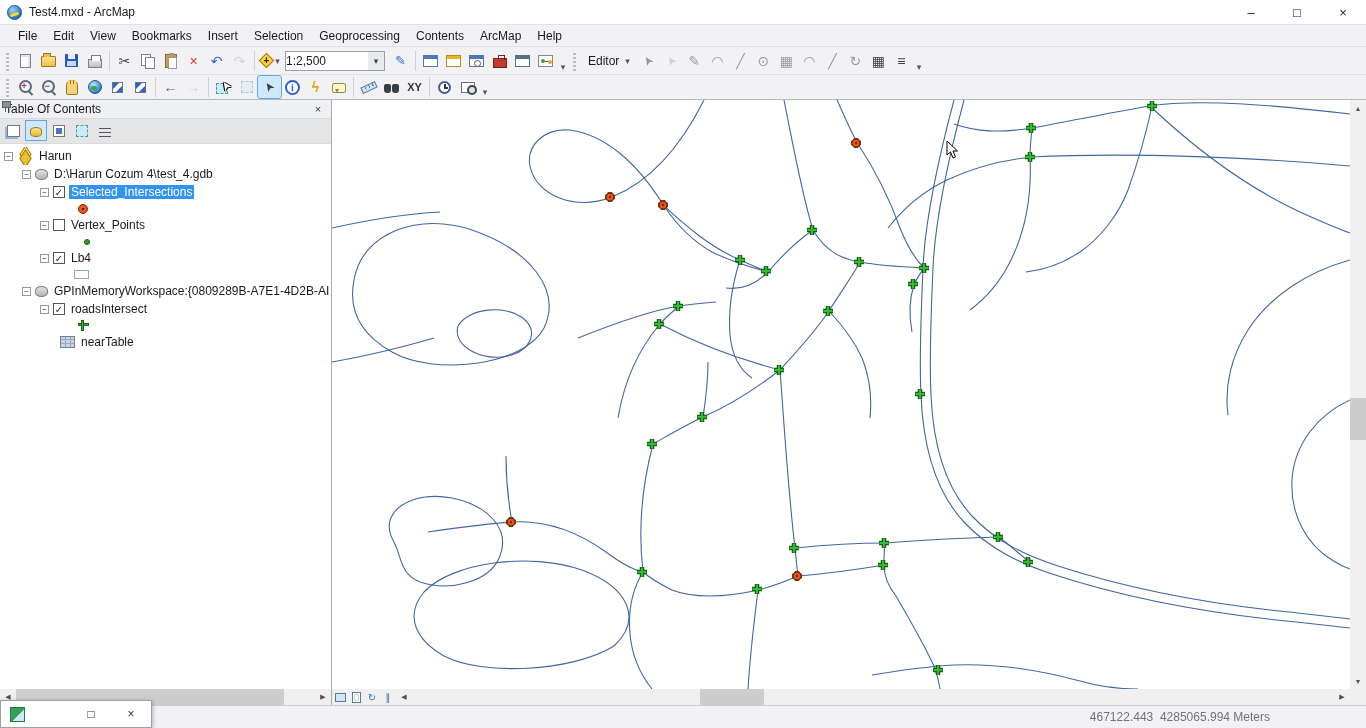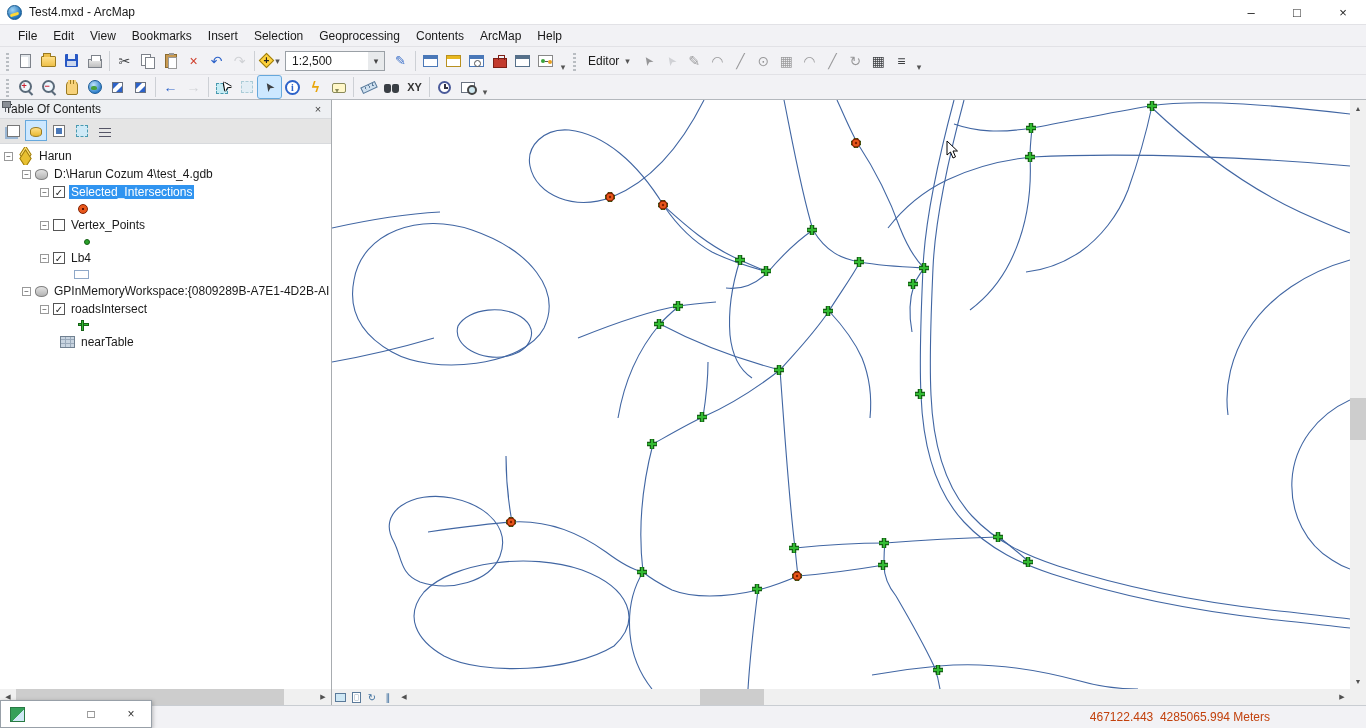--- a/index.html
+++ b/index.html
@@ -24,21 +24,21 @@
 .grip{width:6px;height:20px;margin:0 3px;background:repeating-linear-gradient(0deg,#b9bdc2 0 2px,transparent 2px 4px);background-size:3px 100%;background-repeat:no-repeat;background-position:1px 0}
 .sep{width:1px;height:20px;background:#cdd0d5;margin:0 3px}
 .tbtn{min-width:23px;height:22px;display:flex;align-items:center;justify-content:center;position:relative;background:transparent;border:none}
 .tbtn.pressed{background:#cde8ff;outline:1px solid #66a8dc;border-radius:2px}
 .disabled{opacity:.42}
 .glyph{font-size:14px;line-height:1}
 .g-blue{color:#2c62c9}.g-gray{color:#a2a6ab}.g-red{color:#cf3d2a}.g-dark{color:#3d3f42}
 .small-dd{font-size:9px;color:#555;margin-left:1px}
 .overflow-dd{font-size:9px;color:#555;width:12px;text-align:center;align-self:flex-end;padding-bottom:2px}
 
-.combo{display:flex;align-items:center;height:20px;border:1px solid #9aa0a6;background:#fff;width:100px;margin:0 4px;padding-left:6px;justify-content:space-between}
+.combo{display:flex;align-items:center;height:20px;border:1px solid #9aa0a6;background:#fff;width:100px;margin:0 4px;padding-left:0;justify-content:space-between}
 .combo-btn{width:16px;height:18px;display:flex;align-items:center;justify-content:center;background:#e8eaec;color:#444;font-size:9px}
 .editor-btn{display:flex;align-items:center;gap:5px;padding:0 7px;height:22px;white-space:nowrap}
 
 
 .ic{display:inline-block;position:relative}
 .ic-new{width:11px;height:14px;background:#fff;border:1px solid #7d828a;box-shadow:inset -2px 2px 0 #e2e6ea}
 .ic-open{width:15px;height:11px;margin-top:2px;background:linear-gradient(#ffe08a,#eec04a);border:1px solid #9a7a20;border-radius:1px}
 .ic-open::before{content:"";position:absolute;top:-4px;left:1px;width:6px;height:3px;background:#eec04a;border:1px solid #9a7a20;border-bottom:none}
 .ic-save{width:13px;height:13px;background:#2757c4;border-radius:1px}
 .ic-save::before{content:"";position:absolute;left:3px;top:0;width:7px;height:5px;background:#e8eef8}
@@ -144,21 +144,21 @@
 .map-hrow{position:absolute;left:332px;top:689px;width:1018px;height:16px;background:#f0f0f0;display:flex;align-items:center}
 .nav-btn{width:16px;height:16px;display:flex;align-items:center;justify-content:center;flex:none;color:#3d6f9e;font-size:10px}
 .ic-dataview{width:11px;height:9px;background:#cfe8f5;border:1px solid #5a7a9a}
 .ic-layoutview{width:9px;height:11px;background:#fff;border:1px solid #5a7a9a;box-shadow:inset 0 0 0 1.5px #fff,inset 0 0 0 2px #9ab}
 .h-track{flex:1;position:relative;height:16px}
 .h-thumb{position:absolute;left:288px;top:0;width:64px;height:16px;background:#cdcdcd}
 .cursor{position:absolute;left:946px;top:140px;z-index:6}
 
 
 .statusbar{position:absolute;left:0;bottom:0;width:1366px;height:23px;background:#f2f2f5;border-top:1px solid #c9cdd2;display:flex;align-items:center;justify-content:flex-end;padding-right:96px}
-.coords{white-space:pre;color:#c2410c}
+.coords{white-space:pre;color:#737373}
 .mini-window{position:absolute;left:0;top:700px;width:152px;height:28px;background:#fff;border:1px solid #98a0a8;box-shadow:1px 1px 4px rgba(0,0,0,.25);display:flex;align-items:center;z-index:20}
 .mini-icon{width:15px;height:15px;margin-left:9px;background:linear-gradient(135deg,#35a05a 0 55%,#cfe8f5 55%);border:1px solid #287a44;flex:none}
 .mini-btn{width:40px;height:28px;display:flex;align-items:center;justify-content:center;color:#333;font-size:12px}
 .mini-spacer{flex:1}
 </style>
 </head>
 <body>
 
 <div class="titlebar">
   <span class="globe"></span>

